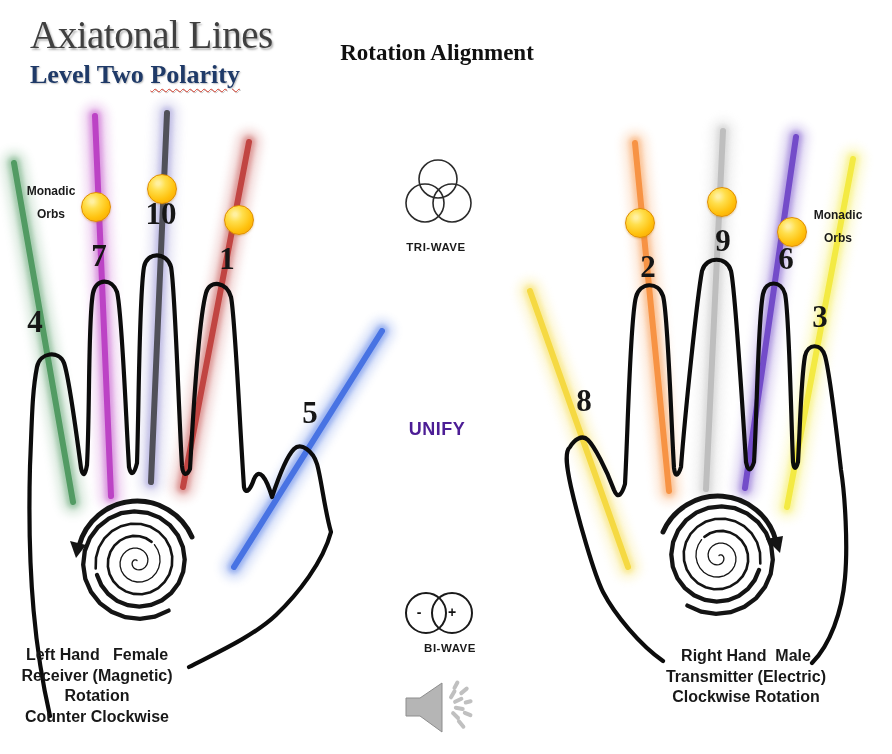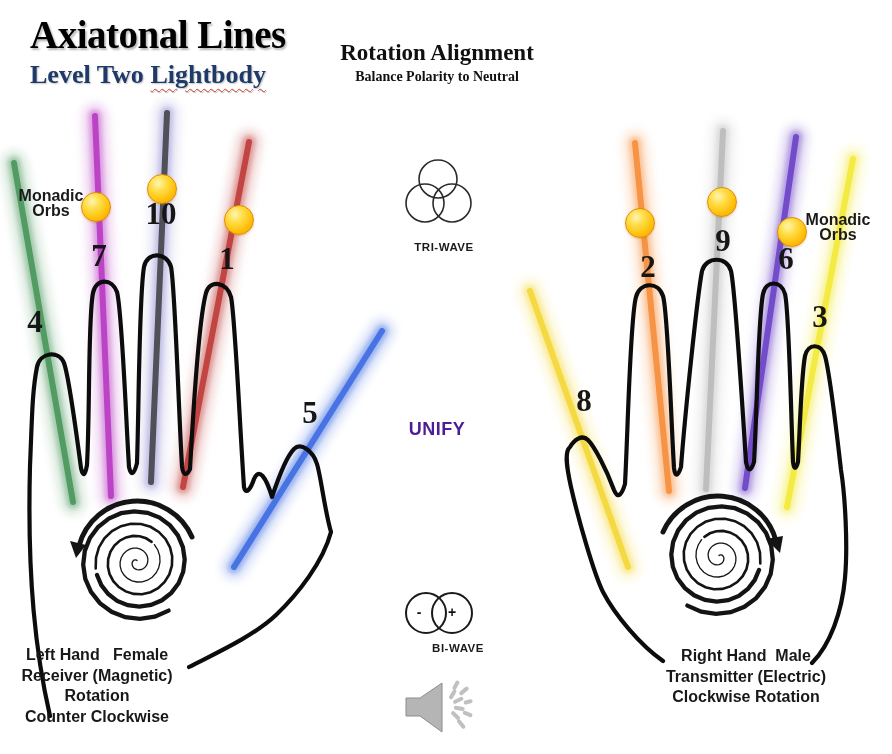--- a/index.html
+++ b/index.html
@@ -2,21 +2,21 @@
 <html><head>
 <meta charset="utf-8">
 <style>
   html,body{margin:0;padding:0;background:#e8e8e8;}
   .stage{position:relative;width:892px;height:754px;background:#ffffff;overflow:hidden;
          font-family:"Liberation Sans",sans-serif;}
   .stage *{box-sizing:border-box;}
 
   
   .title{position:absolute;left:30px;top:12px;font-family:"Liberation Serif",serif;
-         font-weight:700;font-size:39px;color:#000000;letter-spacing:-.5px;
+         font-weight:400;font-size:39px;color:#404040;letter-spacing:-.5px;
          text-shadow:1.5px 1.5px 2px rgba(110,110,110,.5);}
   .subtitle{position:absolute;left:30px;top:60px;font-family:"Liberation Serif",serif;
          font-weight:700;font-size:26px;color:#1f3a68;
          text-shadow:1px 1px 1.5px rgba(120,120,120,.45);}
   .subtitle .wavy{text-decoration:underline;text-decoration-style:wavy;
          text-decoration-color:#d23f2f;text-decoration-thickness:1px;text-underline-offset:5px;}
   .heading{position:absolute;left:306px;top:40px;width:262px;text-align:center;
          font-family:"Liberation Serif",serif;font-weight:700;font-size:23px;color:#101010;}
   .subheading{position:absolute;left:306px;top:69px;width:262px;text-align:center;
          font-family:"Liberation Serif",serif;font-weight:700;font-size:14px;color:#101010;}
@@ -31,22 +31,22 @@
   .wavecircle{fill:none;stroke:#2b2b2b;stroke-width:1.6;}
   .bicircle{fill:none;stroke:#1a1a1a;stroke-width:2;}
   .arrowarc{fill:none;stroke:#141414;stroke-width:5;stroke-linecap:round;}
   .arrowhead{fill:#141414;stroke:none;}
   .spk-body{fill:#b5b5b5;stroke:#8d8d8d;stroke-width:1;}
   .spk-dash{stroke:#c0c0c0;stroke-width:4;stroke-linecap:round;}
 
   
   .lbl{position:absolute;transform:translate(-50%,-50%);white-space:pre;color:#141414;}
   .num{font-family:"Liberation Serif",serif;font-weight:700;font-size:31px;color:#161616;}
-  .orbslabel{font-weight:700;font-size:16px;line-height:15px;text-align:center;color:#1a1a1a;}
-  .wavelabel{font-weight:700;font-size:11.5px;letter-spacing:.5px;color:#1a1a1a;margin-left:8px;}
+  .orbslabel{font-weight:700;font-size:12px;line-height:23px;text-align:center;color:#1a1a1a;}
+  .wavelabel{font-weight:700;font-size:11.5px;letter-spacing:.5px;color:#1a1a1a;}
   .unify{font-weight:700;font-size:18px;letter-spacing:.5px;color:#4c1d95;}
   .sign{font-weight:700;font-size:14px;color:#111;}
   .caption{position:absolute;text-align:center;font-weight:700;font-size:16px;
            line-height:20.5px;color:#181818;}
   .caption div{white-space:pre;}
 
   
   .orb{position:absolute;width:30px;height:30px;border-radius:50%;
        background:radial-gradient(circle at 36% 30%, #fff0a0 6%, #ffdf4d 28%, #ffc20e 62%, #f59b00 100%);
        border:1.5px solid #e08e00;box-shadow:0 1px 2px rgba(180,120,0,.35);}
@@ -204,23 +204,22 @@
   </svg>
 
   <div class="orb" style="left:81px;top:192px;"></div>
   <div class="orb" style="left:147px;top:174px;"></div>
   <div class="orb" style="left:224px;top:205px;"></div>
   <div class="orb" style="left:625px;top:208px;"></div>
   <div class="orb" style="left:707px;top:187px;"></div>
   <div class="orb" style="left:777px;top:217px;"></div>
 
   <div class="title">Axiatonal Lines</div>
-  <div class="subtitle"><span>Level Two </span><span class="wavy">Lightbody</span></div>
+  <div class="subtitle"><span>Level Two </span><span class="wavy">Polarity</span></div>
   <div class="heading">Rotation Alignment</div>
-  <div class="subheading">Balance Polarity to Neutral</div>
 
   <div class="lbl orbslabel" style="left:51px;top:203px;">Monadic
 Orbs</div>
   <div class="lbl orbslabel" style="left:838px;top:227px;">Monadic
 Orbs</div>
 
   <div class="lbl wavelabel" style="left:436px;top:247px;">TRI-WAVE</div>
   <div class="lbl unify" style="left:437px;top:429px;">UNIFY</div>
   <div class="lbl sign" style="left:419px;top:612px;">-</div>
   <div class="lbl sign" style="left:452px;top:612px;">+</div>

